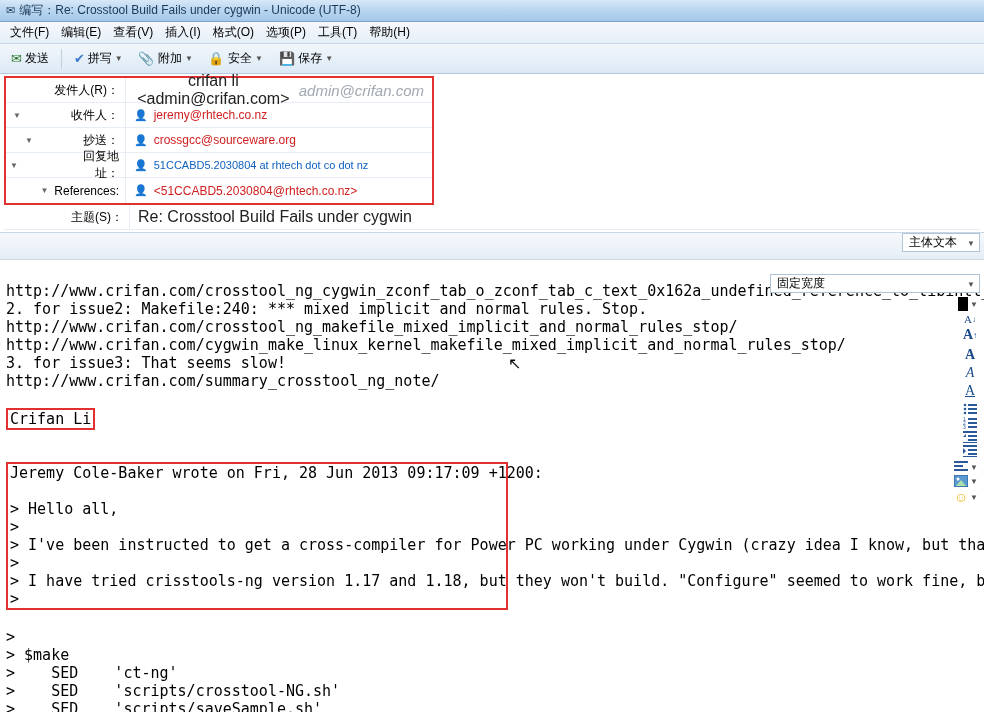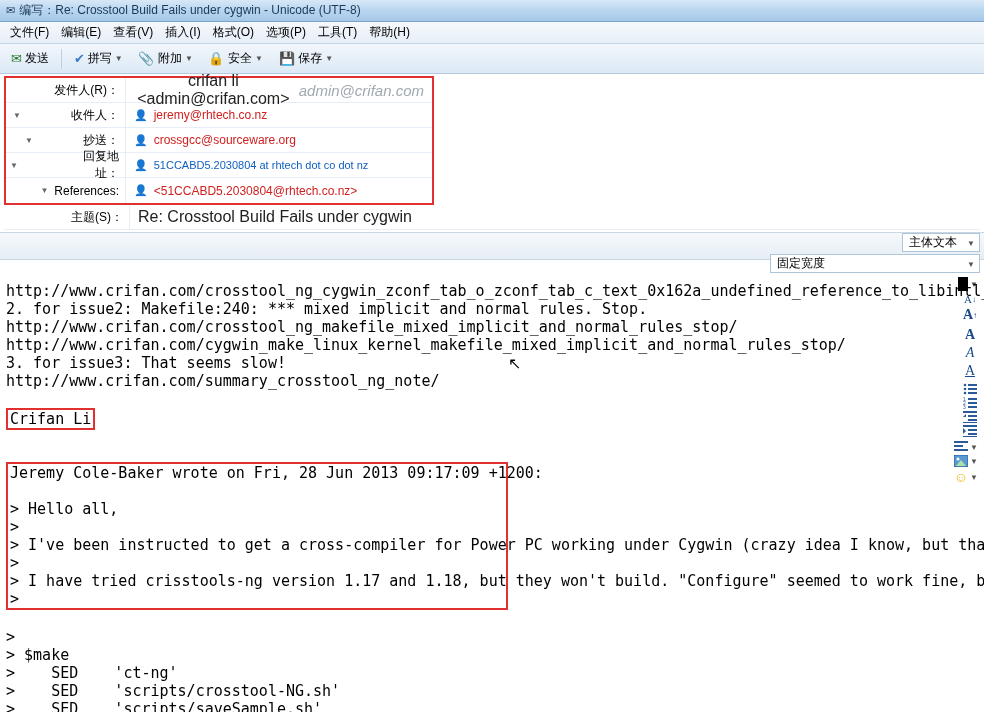--- a/index.html
+++ b/index.html
@@ -116,21 +116,21 @@
   background: #fff;
   padding: 0 22px 0 6px;
   display: flex;
   align-items: center;
   position: relative;
   font-size: 12px;
 }
 .fmt-sel .carr2 {
   position: absolute; right: 4px; top: 5px; font-size: 8px; color: #555;
 }
-.fmt-sel.wide { min-width: 210px; }
+.fmt-sel.wide { min-width: 210px; margin-top: 20px; }
 .fmt-sel.narrow { min-width: 70px; }
 .color-sw { width: 10px; height: 14px; background: #000; margin: 0 2px; }
 .fbtn {
   min-width: 20px; height: 20px; display: flex; align-items: center; justify-content: center;
   padding: 0 2px; cursor: default;
 }
 .fbtn svg { display: block; }
 .smiley { color: #e8b000; font-size: 14px; }
 
 .body-area {

